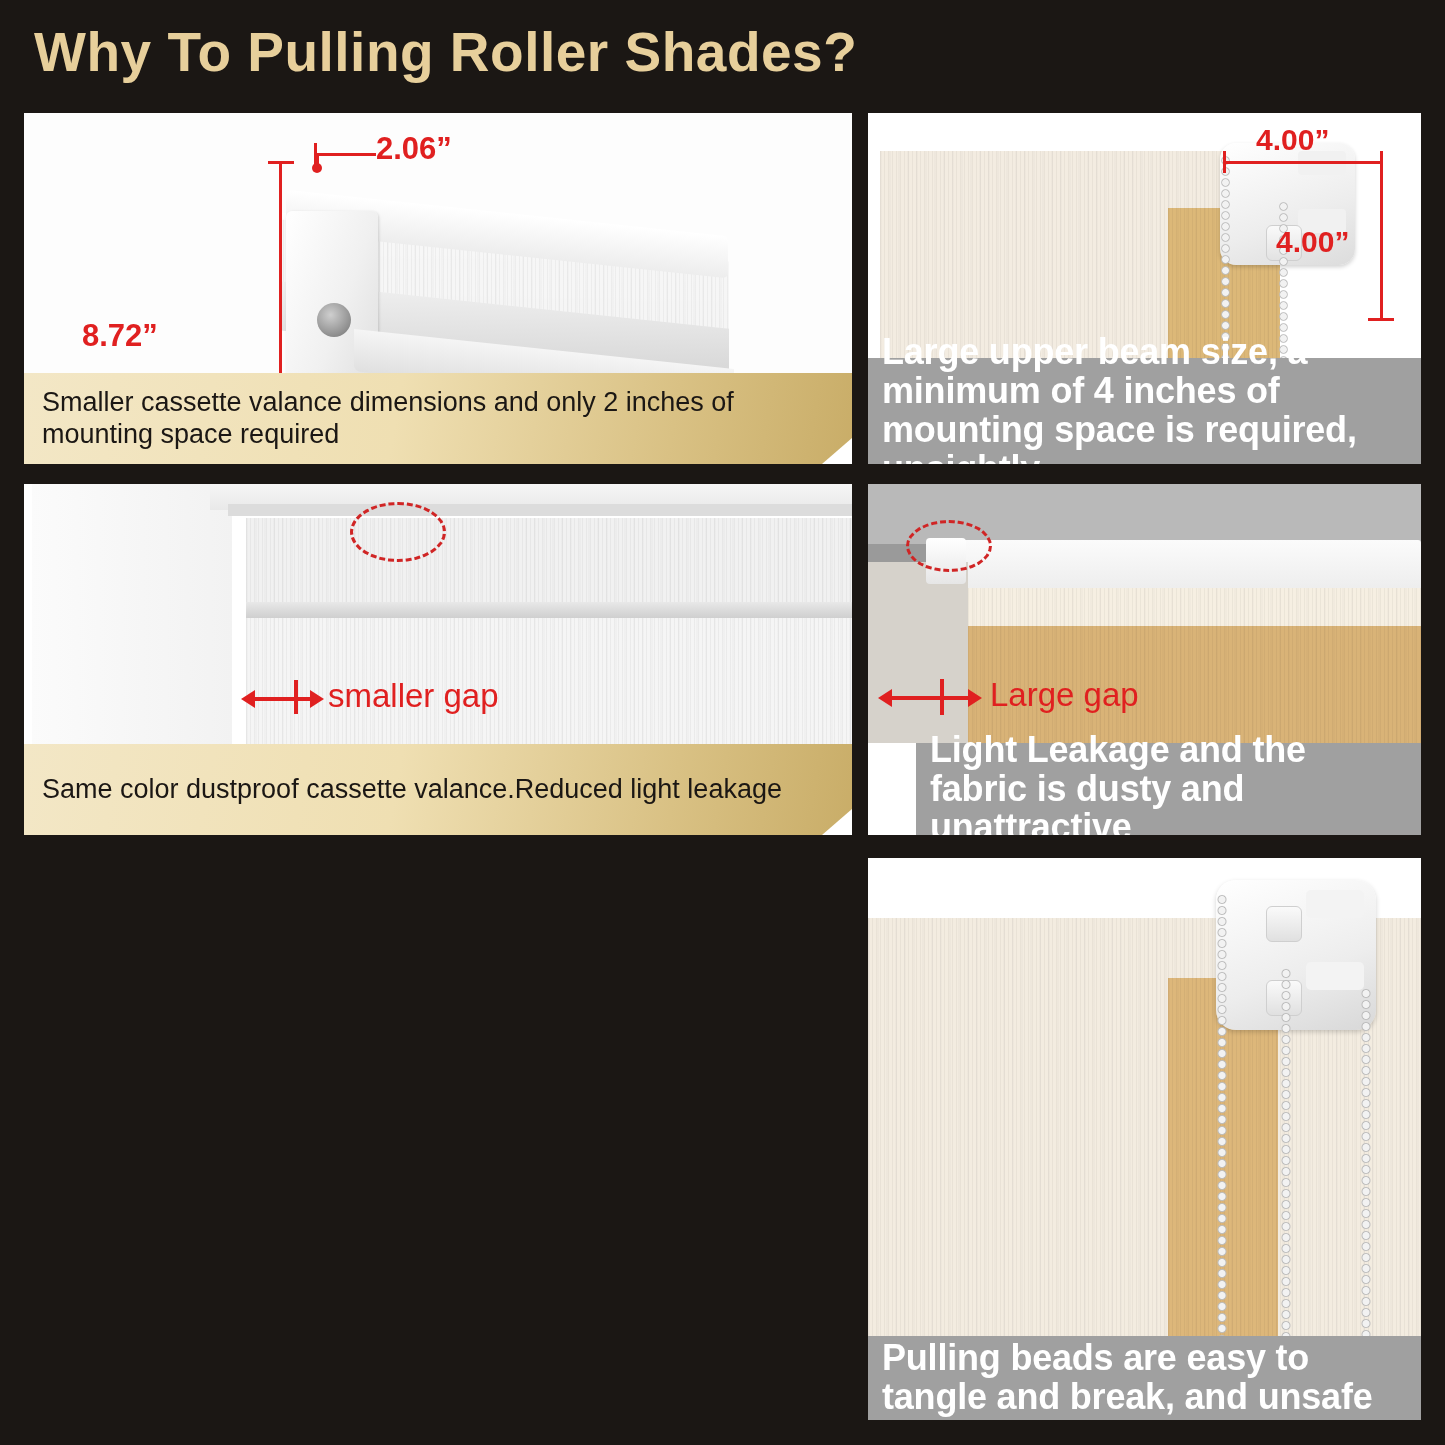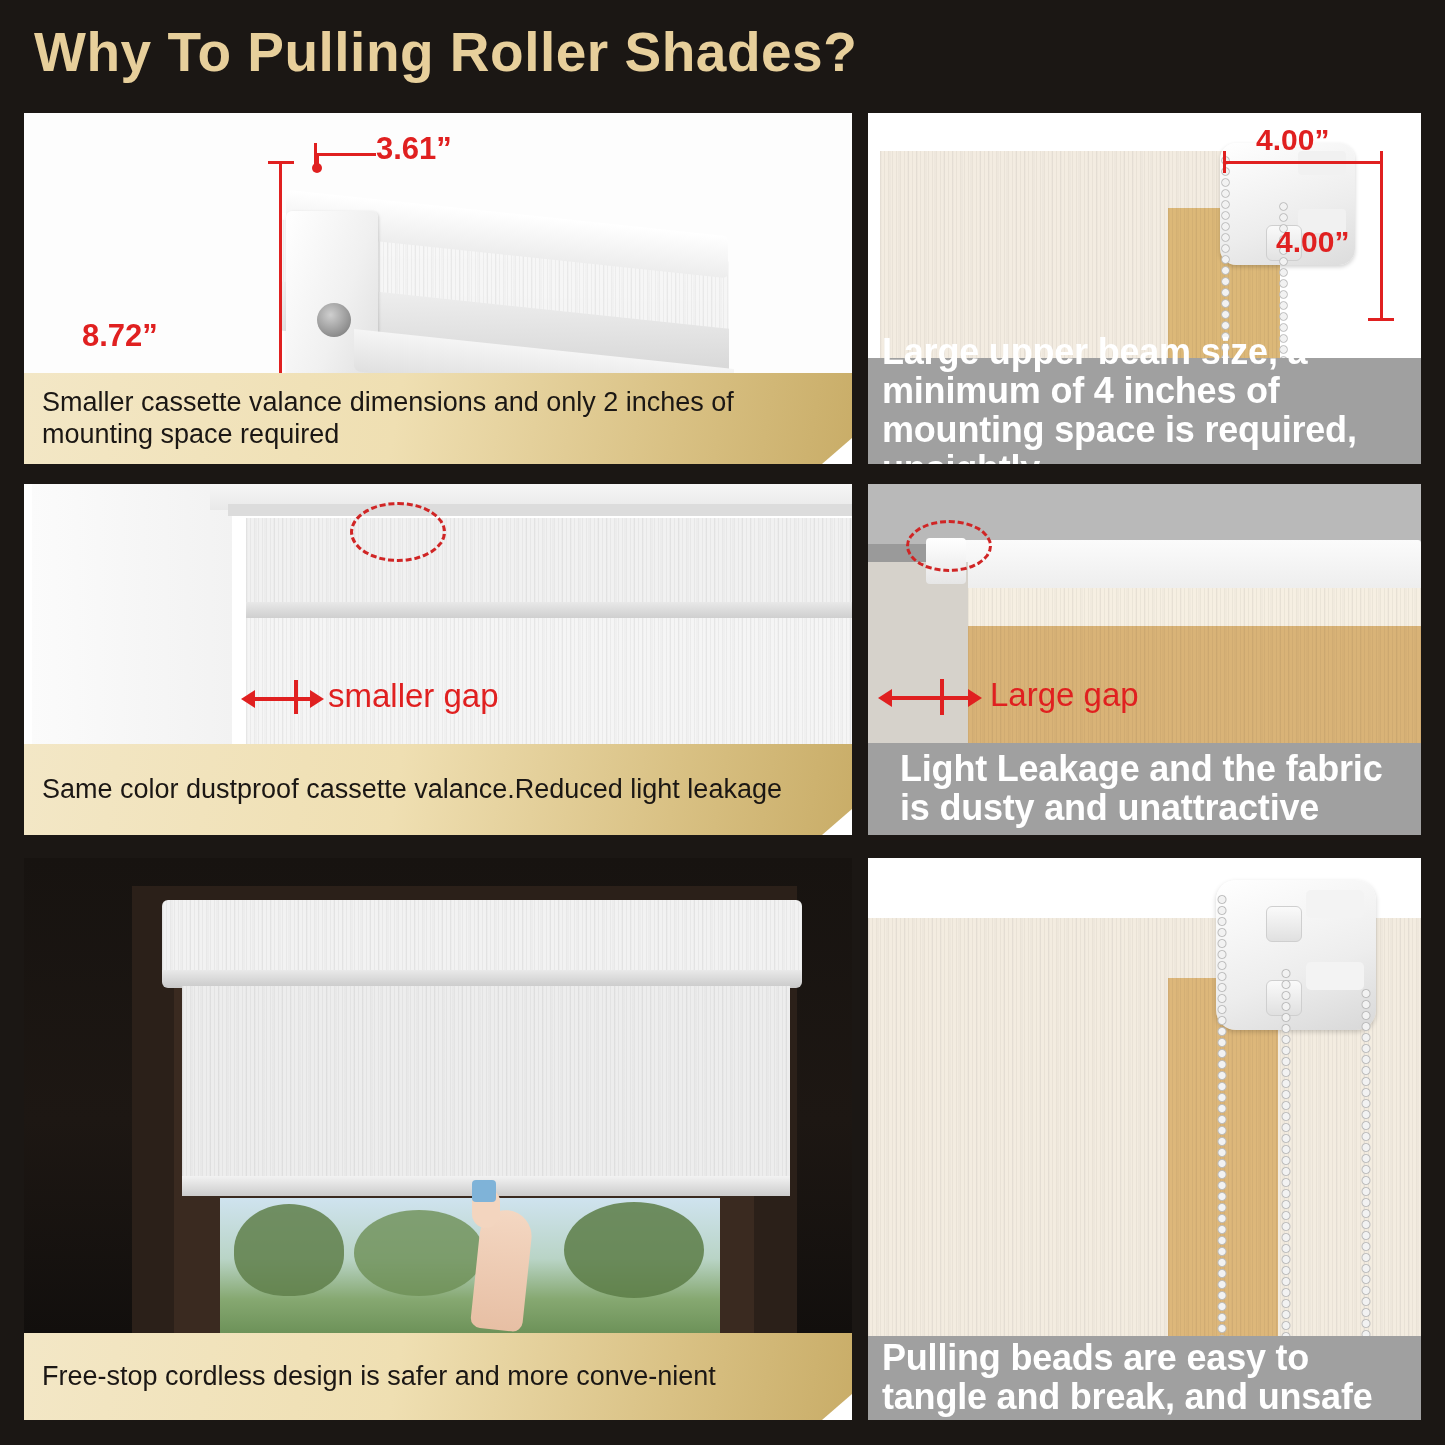--- a/index.html
+++ b/index.html
@@ -135,21 +135,21 @@
                   border-radius:6px 6px 8px 8px; box-shadow: 1px 1px 3px rgba(0,0,0,.15);"></div>
       <div style="position:absolute; left:293px; top:190px; width:34px; height:34px; border-radius:50%;
                   background:radial-gradient(circle at 40% 35%, #cfcfcf, #8e8e8e 70%, #6e6e6e);"></div>
 
       <div style="position:absolute; left:330px; top:236px; width:380px; height:42px;
                   background:linear-gradient(180deg,#f5f5f5,#e0e0e0); transform: skewY(6deg); border-radius:0 0 6px 6px;"></div>
 
       <div class="red-line" style="left:292px; top:40px; width:60px; height:3px;"></div>
       <div class="red-line" style="left:290px; top:30px; width:3px; height:24px;"></div>
       <div class="red-line" style="left:292px; top:40px; width:3px; height:14px;"></div>
-      <div class="dim-label" style="left:352px; top:18px; font-size:31px;">3.61”</div>
+      <div class="dim-label" style="left:352px; top:18px; font-size:31px;">2.06”</div>
       <div style="position:absolute; left:288px; top:50px; width:10px; height:10px; border-radius:50%; background:#e02020;"></div>
 
       <div class="red-line" style="left:255px; top:48px; width:3px; height:273px;"></div>
       <div class="red-line" style="left:244px; top:48px; width:26px; height:3px;"></div>
 
       <div class="dim-label" style="left:58px; top:205px; font-size:31px;">8.72”</div>
     </div>
     <div class="caption gold clip-corner" style="height:91px;">Smaller cassette valance dimensions and only 2 inches of mounting space required</div>
   </div>
 
@@ -224,59 +224,23 @@
       <div class="dash-ellipse" style="left:38px; top:36px; width:80px; height:46px;"></div>
 
       <div class="red-line" style="left:20px; top:212px; width:90px; height:4px;"></div>
       <div style="position:absolute; left:10px; top:205px; width:0; height:0;
                   border-top:9px solid transparent; border-bottom:9px solid transparent; border-right:14px solid #e02020;"></div>
       <div style="position:absolute; left:100px; top:205px; width:0; height:0;
                   border-top:9px solid transparent; border-bottom:9px solid transparent; border-left:14px solid #e02020;"></div>
       <div class="red-line" style="left:72px; top:195px; width:4px; height:36px;"></div>
       <div class="annot-red" style="left:122px; top:192px; font-size:33px;">Large gap</div>
     </div>
-    <div class="caption gray" style="height:92px; padding-left:32px;">Light Leakage and the fabric is dusty and unattractive</div>
-  </div>
-
-  <div class="card" style="left:24px; top:858px; width:828px; height:562px;">
-    <div class="photo" style="height:475px; width:828px; background:#17120f;">
-
-      <div style="position:absolute; left:0; top:0; width:828px; height:475px;
-                  background:linear-gradient(180deg,#171310 0%, #1d1713 55%, #120f0d 100%);"></div>
-
-      <div style="position:absolute; left:108px; top:28px; width:665px; height:447px; background:#2b2019;"></div>
-      <div style="position:absolute; left:150px; top:62px; width:580px; height:413px; background:#3a2a20;"></div>
-
-      <div class="fabric" style="position:absolute; left:138px; top:42px; width:640px; height:78px;
-                  background-color:#f2f2f2; border-radius:6px;"></div>
-      <div style="position:absolute; left:138px; top:112px; width:640px; height:18px;
-                  background:linear-gradient(180deg,#e9e9e9,#c9c9c9); border-radius:0 0 6px 6px;"></div>
-
-      <div class="fabric" style="position:absolute; left:158px; top:128px; width:608px; height:193px;
-                  background-color:#ededed;"></div>
-      <div style="position:absolute; left:158px; top:318px; width:608px; height:20px;
-                  background:linear-gradient(180deg,#f2f2f2,#cccccc);"></div>
-
-      <div style="position:absolute; left:196px; top:340px; width:500px; height:135px;
-                  background:linear-gradient(180deg,#cfe3ef 0%, #b9d4c6 45%, #86a871 75%, #6d9259 100%);"></div>
-      <div style="position:absolute; left:210px; top:346px; width:110px; height:92px; border-radius:50% 50% 45% 45%;
-                  background:#5f7f4a; opacity:.85;"></div>
-      <div style="position:absolute; left:330px; top:352px; width:130px; height:86px; border-radius:50%;
-                  background:#6d8f55; opacity:.8;"></div>
-      <div style="position:absolute; left:540px; top:344px; width:140px; height:96px; border-radius:50%;
-                  background:#5c7c46; opacity:.85;"></div>
-
-      <div style="position:absolute; left:452px; top:352px; width:52px; height:120px;
-                  background:linear-gradient(180deg,#f4d7c2,#e7bfa4); border-radius:26px 26px 10px 10px; transform:rotate(6deg);"></div>
-      <div style="position:absolute; left:448px; top:330px; width:28px; height:40px;
-                  background:#f3d5bf; border-radius:14px;"></div>
-      <div style="position:absolute; left:448px; top:322px; width:24px; height:22px; background:#7fb3d8; border-radius:4px;"></div>
-    </div>
-    <div class="caption gold clip-corner" style="height:87px;">Free-stop cordless design is safer and more conve-nient</div>
-  </div>
+    <div class="caption gray" style="height:92px; padding-left:14px;margin-left:48px;">Light Leakage and the fabric is dusty and unattractive</div>
+  </div>
+
 
   <div class="card" style="left:868px; top:858px; width:553px; height:562px;">
     <div class="photo" style="height:478px; width:553px; background:#ffffff;">
       <div class="fabric" style="position:absolute; left:0; top:60px; width:553px; height:418px; background-color:#f3ece0;"></div>
       <div class="fabric" style="position:absolute; left:300px; top:120px; width:110px; height:358px; background-color:#ddb77a;"></div>
 
       <div style="position:absolute; left:348px; top:22px; width:160px; height:150px;
                   background:linear-gradient(160deg,#ffffff,#ededed 60%,#d8d8d8); border-radius:20px;
                   box-shadow:0 2px 5px rgba(0,0,0,.18);"></div>
       <div style="position:absolute; left:438px; top:32px; width:58px; height:28px; background:#f3f3f3; border-radius:5px;"></div>

